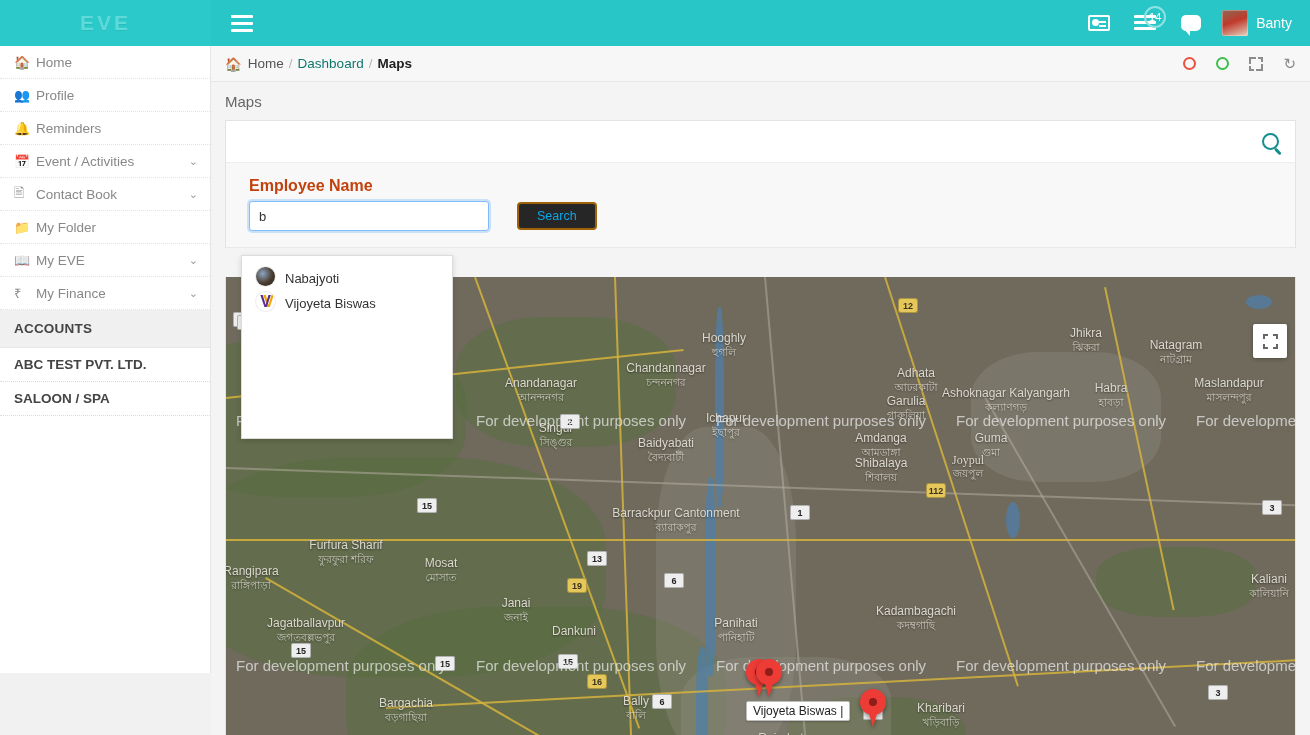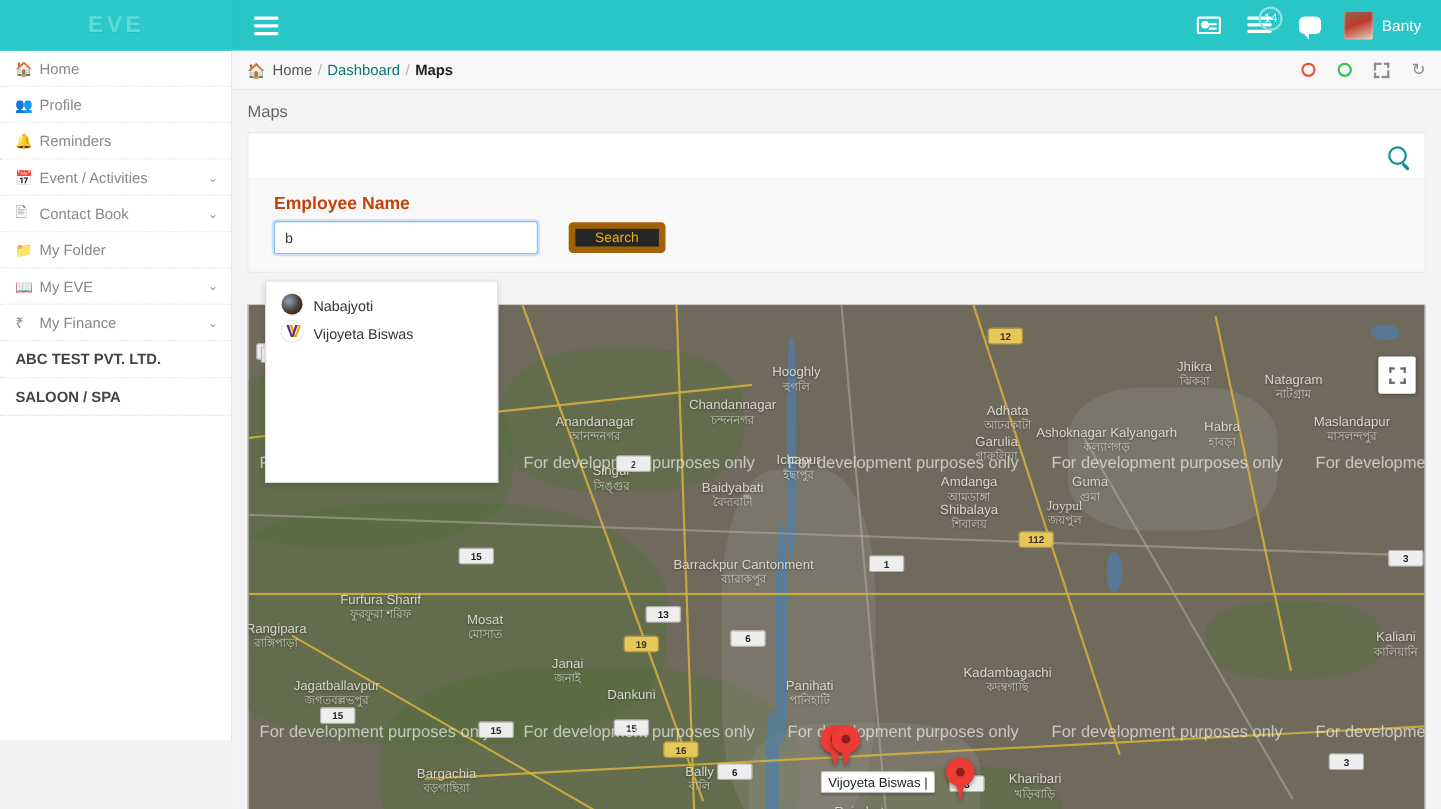--- a/index.html
+++ b/index.html
@@ -202,21 +202,21 @@
   }
   #emp-input {
     border: 1px solid #80bdff;
     box-shadow: 0 0 0 2px rgba(0,123,255,.18);
   }
   #fld-emp { margin-left: 9px; }
   #fld-date { margin-left: 28px; }
   #btn-search {
     margin-left: 28px; margin-bottom: 1px;
     height: 28px; padding: 0 18px;
-    background: #262626; color: #eab308; border: 6px solid #a16207;
+    background: #262626; color: #0ea5e9; border: 2px solid #a16207;
     border-radius: 4px; font-size: 12.5px; cursor: pointer;
     font-family: "Liberation Sans", sans-serif;
   }
   
   #autocomplete {
     position: absolute;
     left: 241px; top: 255px;
     width: 212px; height: 184px;
     background: #fff;
     border: 1px solid #dcdcdc;
@@ -264,21 +264,21 @@
     text-shadow: 0 1px 2px rgba(0,0,0,.45);
     white-space: nowrap; transform: translate(-50%,0); line-height: 1.15;
     pointer-events:none;
   }
   .place .nat { display:block; font-size: 10.5px; opacity:.85; }
   .wm {
     position:absolute; color: rgba(235,235,235,.72); font-size: 15px;
     white-space: nowrap; pointer-events:none;
   }
   .shield {
-    position:absolute; width: 32px; height: 15px; background: #e6c75a;
+    position:absolute; width: 20px; height: 15px; background: #e6c75a;
     border-radius: 3px; color:#3a3322; font-size: 9px; font-weight:bold;
     display:flex; align-items:center; justify-content:center;
     box-shadow: inset 0 0 0 1px rgba(0,0,0,.25);
   }
   .shield.us { background:#eee; color:#222; border-radius:2px; }
   .marker {
     position: absolute; width: 26px; height: 38px;
     transform: translate(-50%,-100%);
     filter: drop-shadow(0 2px 2px rgba(0,0,0,.4));
   }
@@ -379,20 +379,21 @@
     <span class="ic">📖</span>
     <span class="lbl">My EVE</span>
     <span class="caret">⌄</span>
   </div>
   <div class="sb-item">
     <span class="ic">₹</span>
     <span class="lbl">My Finance</span>
     <span class="caret">⌄</span>
   </div>
 
+  <div class="sb-section">ACCOUNTS</div>
   <div class="sb-acct">ABC TEST PVT. LTD.</div>
   <div class="sb-acct">SALOON / SPA</div>
 </div>
 
 <div id="content">
 
   <div id="breadcrumbbar">
     <span class="crumb home">
       <span>🏠</span>
       <span>Home</span>
@@ -504,21 +505,21 @@
           <div class="shield us" style="left: 564px; top: 228px;">1</div>
           <div class="shield us" style="left: 361px; top: 274px;">13</div>
           <div class="shield us" style="left: 438px; top: 296px;">6</div>
           <div class="shield" style="left: 341px; top: 301px;">19</div>
           <div class="shield us" style="left: 1036px; top: 223px;">3</div>
           <div class="shield us" style="left: 982px; top: 408px;">3</div>
           <div class="shield us" style="left: 637px; top: 428px;">3</div>
           <div class="shield us" style="left: 65px; top: 366px;">15</div>
           <div class="shield us" style="left: 209px; top: 379px;">15</div>
           <div class="shield us" style="left: 332px; top: 377px;">15</div>
-          <div class="shield" style="left: 361px; top: 397px; margin-left: 16px;">16</div>
+          <div class="shield" style="left: 361px; top: 397px;">16</div>
           <div class="shield us" style="left: 426px; top: 417px;">6</div>
           <div class="shield us" style="left: 11px; top: 38px;">2</div>
         </div>
       <div id="wm-layer">
           <div class="wm" style="left: 10px; top: 135px;">For development purposes only</div>
           <div class="wm" style="left: 250px; top: 135px;">For development purposes only</div>
           <div class="wm" style="left: 490px; top: 135px;">For development purposes only</div>
           <div class="wm" style="left: 730px; top: 135px;">For development purposes only</div>
           <div class="wm" style="left: 970px; top: 135px;">For development purposes only</div>
           <div class="wm" style="left: 10px; top: 380px;">For development purposes only</div>

